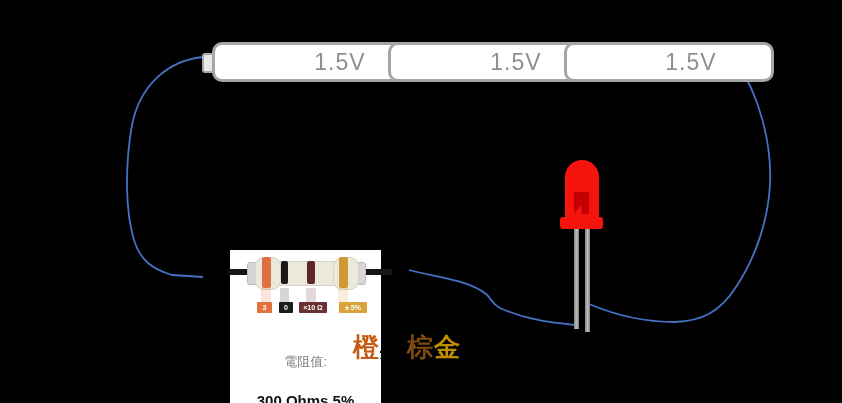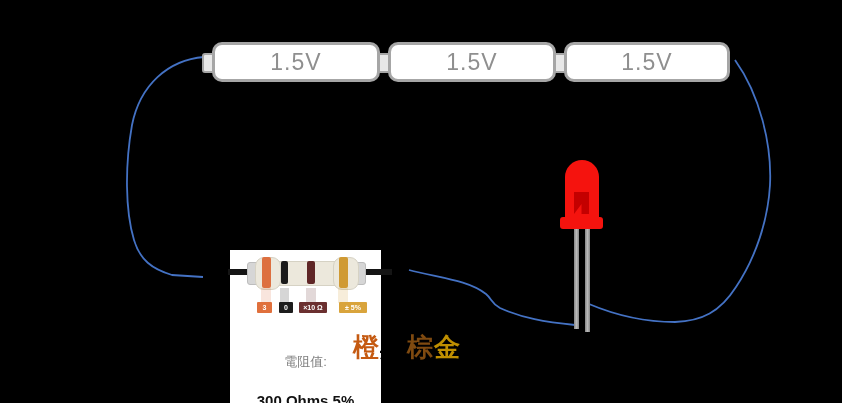--- a/index.html
+++ b/index.html
@@ -1,20 +1,20 @@
 <!DOCTYPE html>
 <html><head>
 <meta charset="utf-8">
 <style>
   html,body{margin:0;padding:0;background:#000;}
   #stage{position:relative;width:842px;height:403px;background:#000;overflow:hidden;
          font-family:"Liberation Sans",sans-serif;}
   
   .battery{position:absolute;top:42px;height:34px;background:#fff;border:3px solid #a6a6a6;
-           border-radius:10px;display:flex;align-items:center;justify-content:center;z-index:3;}
+           border-radius:10px;display:flex;align-items:center;justify-content:center;z-index:3;padding-left:44px;}
   .battery-label{color:#8f8f8f;font-size:23px;letter-spacing:1px;}
   .nub{position:absolute;top:53px;width:12px;height:16px;background:#e8e8e8;
        border:2px solid #a6a6a6;border-radius:3px;z-index:2;}
   
   #wires{position:absolute;left:0;top:0;z-index:1;}
   
   .led-dome{position:absolute;left:565px;top:160px;width:34px;height:58px;
             border-radius:17px 17px 0 0;z-index:4;}
   .led-flange{position:absolute;left:560px;top:217px;width:43px;height:12px;border-radius:3px;z-index:4;}
   .led-inner{position:absolute;left:574px;top:192px;width:15px;height:22px;z-index:5;

